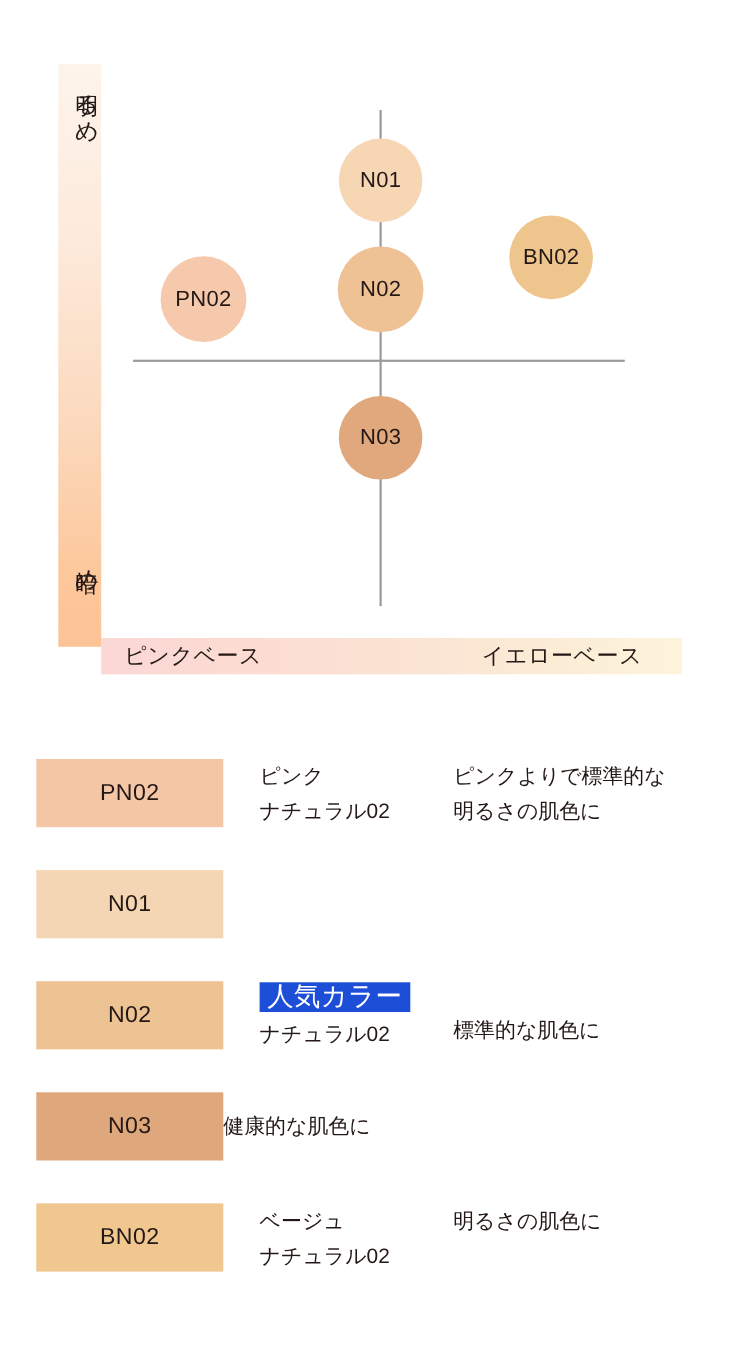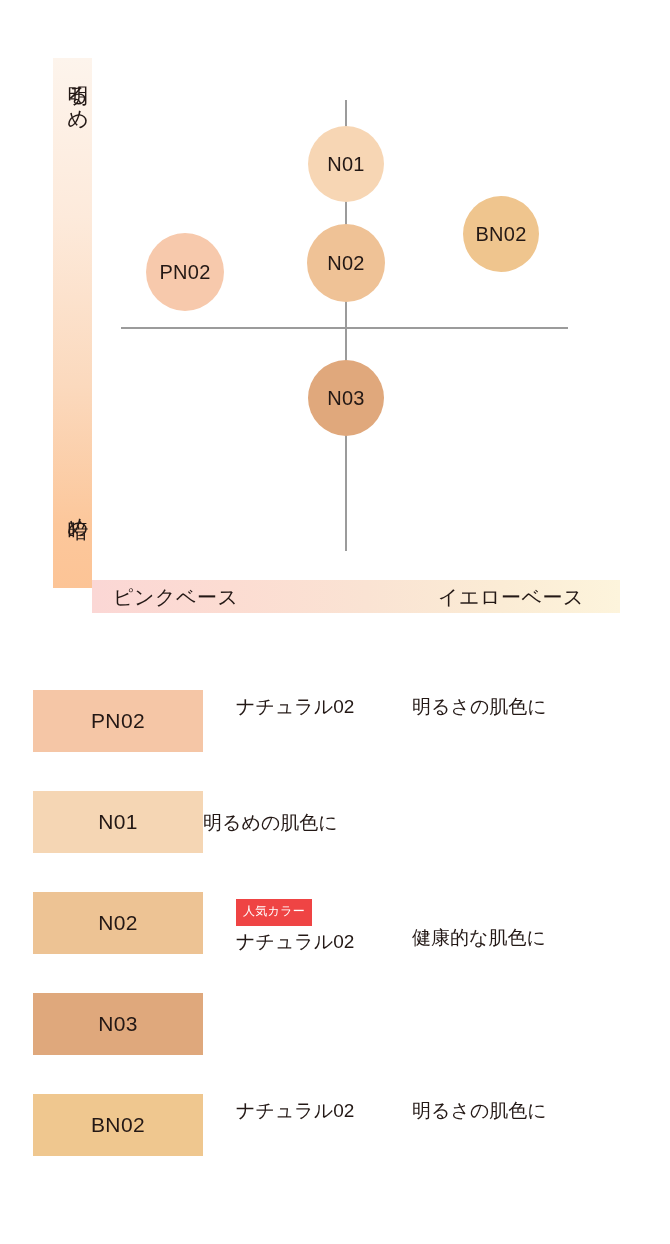--- a/index.html
+++ b/index.html
@@ -141,27 +141,26 @@
     font-size: 19px;
     line-height: 32px;
     color: #231815;
     padding-top: 1px;
   }
   .legend-desc .line { display: block; }
   .legend-row.single .legend-name,
   .legend-row.single .legend-desc { padding-top: 16px; }
   .badge {
     display: inline-block;
-    background: #ef4444;
+    background: #1d4ed8;
     color: #ffffff;
-    font-size: 12px;
+    font-size: 24px;
     line-height: 27px;
     padding: 0 7px;
     letter-spacing: 0.3px;
-    font-family: Liberation Mono, monospace;
   }
 </style>
 </head>
 <body>
 
 <section id="shade-map">
 
   <div class="v-bar"></div>
   <div class="v-bar-label v-label-top">明るめ</div>
   <div class="v-bar-label v-label-bottom">暗め</div>
@@ -179,47 +178,50 @@
       <div class="bubble" style="left: 307px; top: 224px; width: 78px; height: 78px; background: rgb(239, 194, 150);">N02</div>
       <div class="bubble" style="left: 308px; top: 360px; width: 76px; height: 76px; background: rgb(224, 168, 124);">N03</div>
       <div class="bubble" style="left: 463px; top: 196px; width: 76px; height: 76px; background: rgb(239, 197, 142);">BN02</div>
     </div>
 </section>
 
 <section id="shade-legend">
     <div class="legend-row">
       <div class="swatch" style="background: rgb(245, 198, 166);">PN02</div>
       <div class="legend-name">
+        <span class="line">ピンク</span>
         <span class="line">ナチュラル02</span>
       </div>
       <div class="legend-desc">
+        <span class="line">ピンクよりで標準的な</span>
         <span class="line">明るさの肌色に</span>
       </div>
     </div>
     <div class="legend-row single">
       <div class="swatch" style="background: rgb(245, 214, 180);">N01</div>
-      <div class="legend-desc">
-        <span class="line">明るめの肌色に</span>
-      </div>
     </div>
     <div class="legend-row">
       <div class="swatch" style="background: rgb(237, 195, 148);">N02</div>
       <div class="legend-name">
         <span class="line"><span class="badge">人気カラー</span></span>
         <span class="line">ナチュラル02</span>
       </div>
       <div class="legend-desc" style="padding-top: 30px;">
-        <span class="line">健康的な肌色に</span>
+        <span class="line">標準的な肌色に</span>
       </div>
     </div>
     <div class="legend-row single">
       <div class="swatch" style="background: rgb(223, 168, 124);">N03</div>
+      <div class="legend-desc">
+        <span class="line">健康的な肌色に</span>
+      </div>
     </div>
     <div class="legend-row">
       <div class="swatch" style="background: rgb(239, 199, 143);">BN02</div>
       <div class="legend-name">
+        <span class="line">ベージュ</span>
         <span class="line">ナチュラル02</span>
       </div>
       <div class="legend-desc">
         <span class="line">明るさの肌色に</span>
       </div>
     </div>
   </section>
 
 </body></html>

